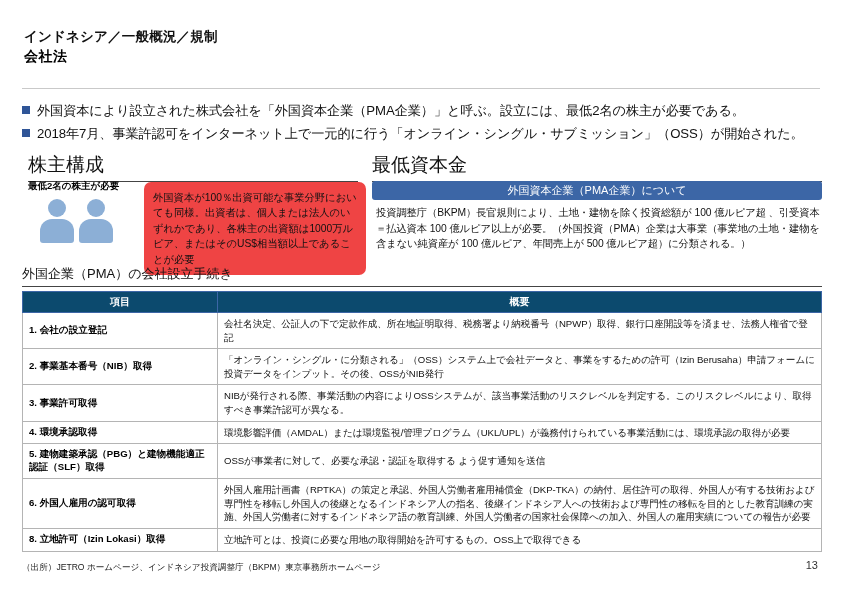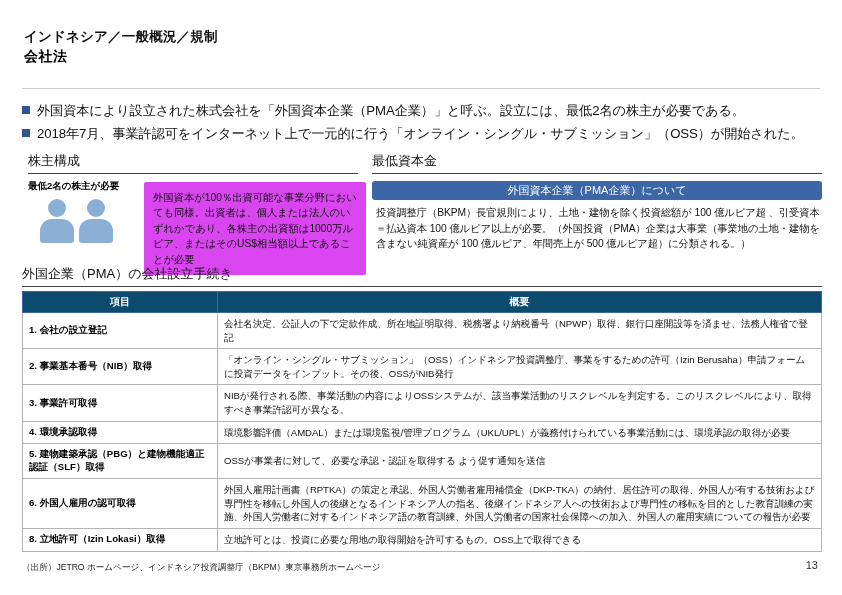--- a/index.html
+++ b/index.html
@@ -31,42 +31,42 @@
   
   .bullets{position:absolute;left:22px;top:101px;width:810px;}
   .bullet{display:flex;align-items:flex-start;margin-bottom:4px;text-align:right;}
   .bullet .sq{
     width:8px;height:8px;background:#2f5597;margin-top:5px;margin-right:7px;flex:0 0 auto;
   }
   .bullet .tx{font-size:13.2px;line-height:1.45;letter-spacing:-.1px;}
 
   
   .sec{position:absolute;}
-  .sec-h{font-size:13px;font-weight:normal;color:#111;padding-bottom:3px;}
+  .sec-h{font-size:19px;font-weight:normal;color:#111;padding-bottom:3px;}
   .sec-rule{height:1px;background:#444;}
 
   #sec-shareholders{left:28px;top:152px;width:330px;}
   #sec-capital{left:372px;top:152px;width:450px;}
 
   
   .sh-body{position:absolute;left:28px;top:180px;width:330px;}
   .sh-label{font-size:9.5px;font-weight:bold;color:#000;margin-bottom:4px;}
   .people{display:flex;gap:5px;margin-left:12px;margin-top:6px;}
   .person{width:34px;height:44px;position:relative;}
   .person .head{
     position:absolute;left:8px;top:0;width:18px;height:18px;border-radius:50%;
     background:#8cafd6;
   }
   .person .body{
     position:absolute;left:0;top:20px;width:34px;height:24px;
     background:#8cafd6;border-radius:12px 12px 3px 3px;
   }
   .callout{
     position:absolute;left:144px;top:182px;width:204px;
-    background:#d946ef;border-radius:2px;
+    background:#ef4444;border-radius:7px;
     padding:8px 9px;
     font-size:10.3px;line-height:1.5;color:#111;
   }
 
   
   .cap-bar{
     position:absolute;left:372px;top:181px;width:450px;height:19px;
     background:#3c66a6;border-radius:3px;
     color:#fff;font-size:11px;font-weight:normal;
     display:flex;align-items:center;justify-content:center;
@@ -173,21 +173,21 @@
         <th>概要</th>
       </tr>
     </thead>
     <tbody id="tbody">
         <tr>
           <td class="item">1. 会社の設立登記</td>
           <td class="desc">会社名決定、公証人の下で定款作成、所在地証明取得、税務署より納税番号（NPWP）取得、銀行口座開設等を済ませ、法務人権省で登記</td>
         </tr>
         <tr>
           <td class="item">2. 事業基本番号（NIB）取得</td>
-          <td class="desc">「オンライン・シングル・サブミッション」（OSS）インドネシア投資調整庁、事業をするための許可（Izin Berusaha）申請フォームに投資データをインプット。その後、OSSがNIB発行</td>
+          <td class="desc">「オンライン・シングル・に分類される」（OSS）システム上で会社データと、事業をするための許可（Izin Berusaha）申請フォームに投資データをインプット。その後、OSSがNIB発行</td>
         </tr>
         <tr>
           <td class="item">3. 事業許可取得</td>
           <td class="desc">NIBが発行される際、事業活動の内容によりOSSシステムが、該当事業活動のリスクレベルを判定する。このリスクレベルにより、取得すべき事業許認可が異なる。</td>
         </tr>
         <tr>
           <td class="item">4. 環境承認取得</td>
           <td class="desc">環境影響評価（AMDAL）または環境監視/管理プログラム（UKL/UPL）が義務付けられている事業活動には、環境承認の取得が必要</td>
         </tr>
         <tr>

